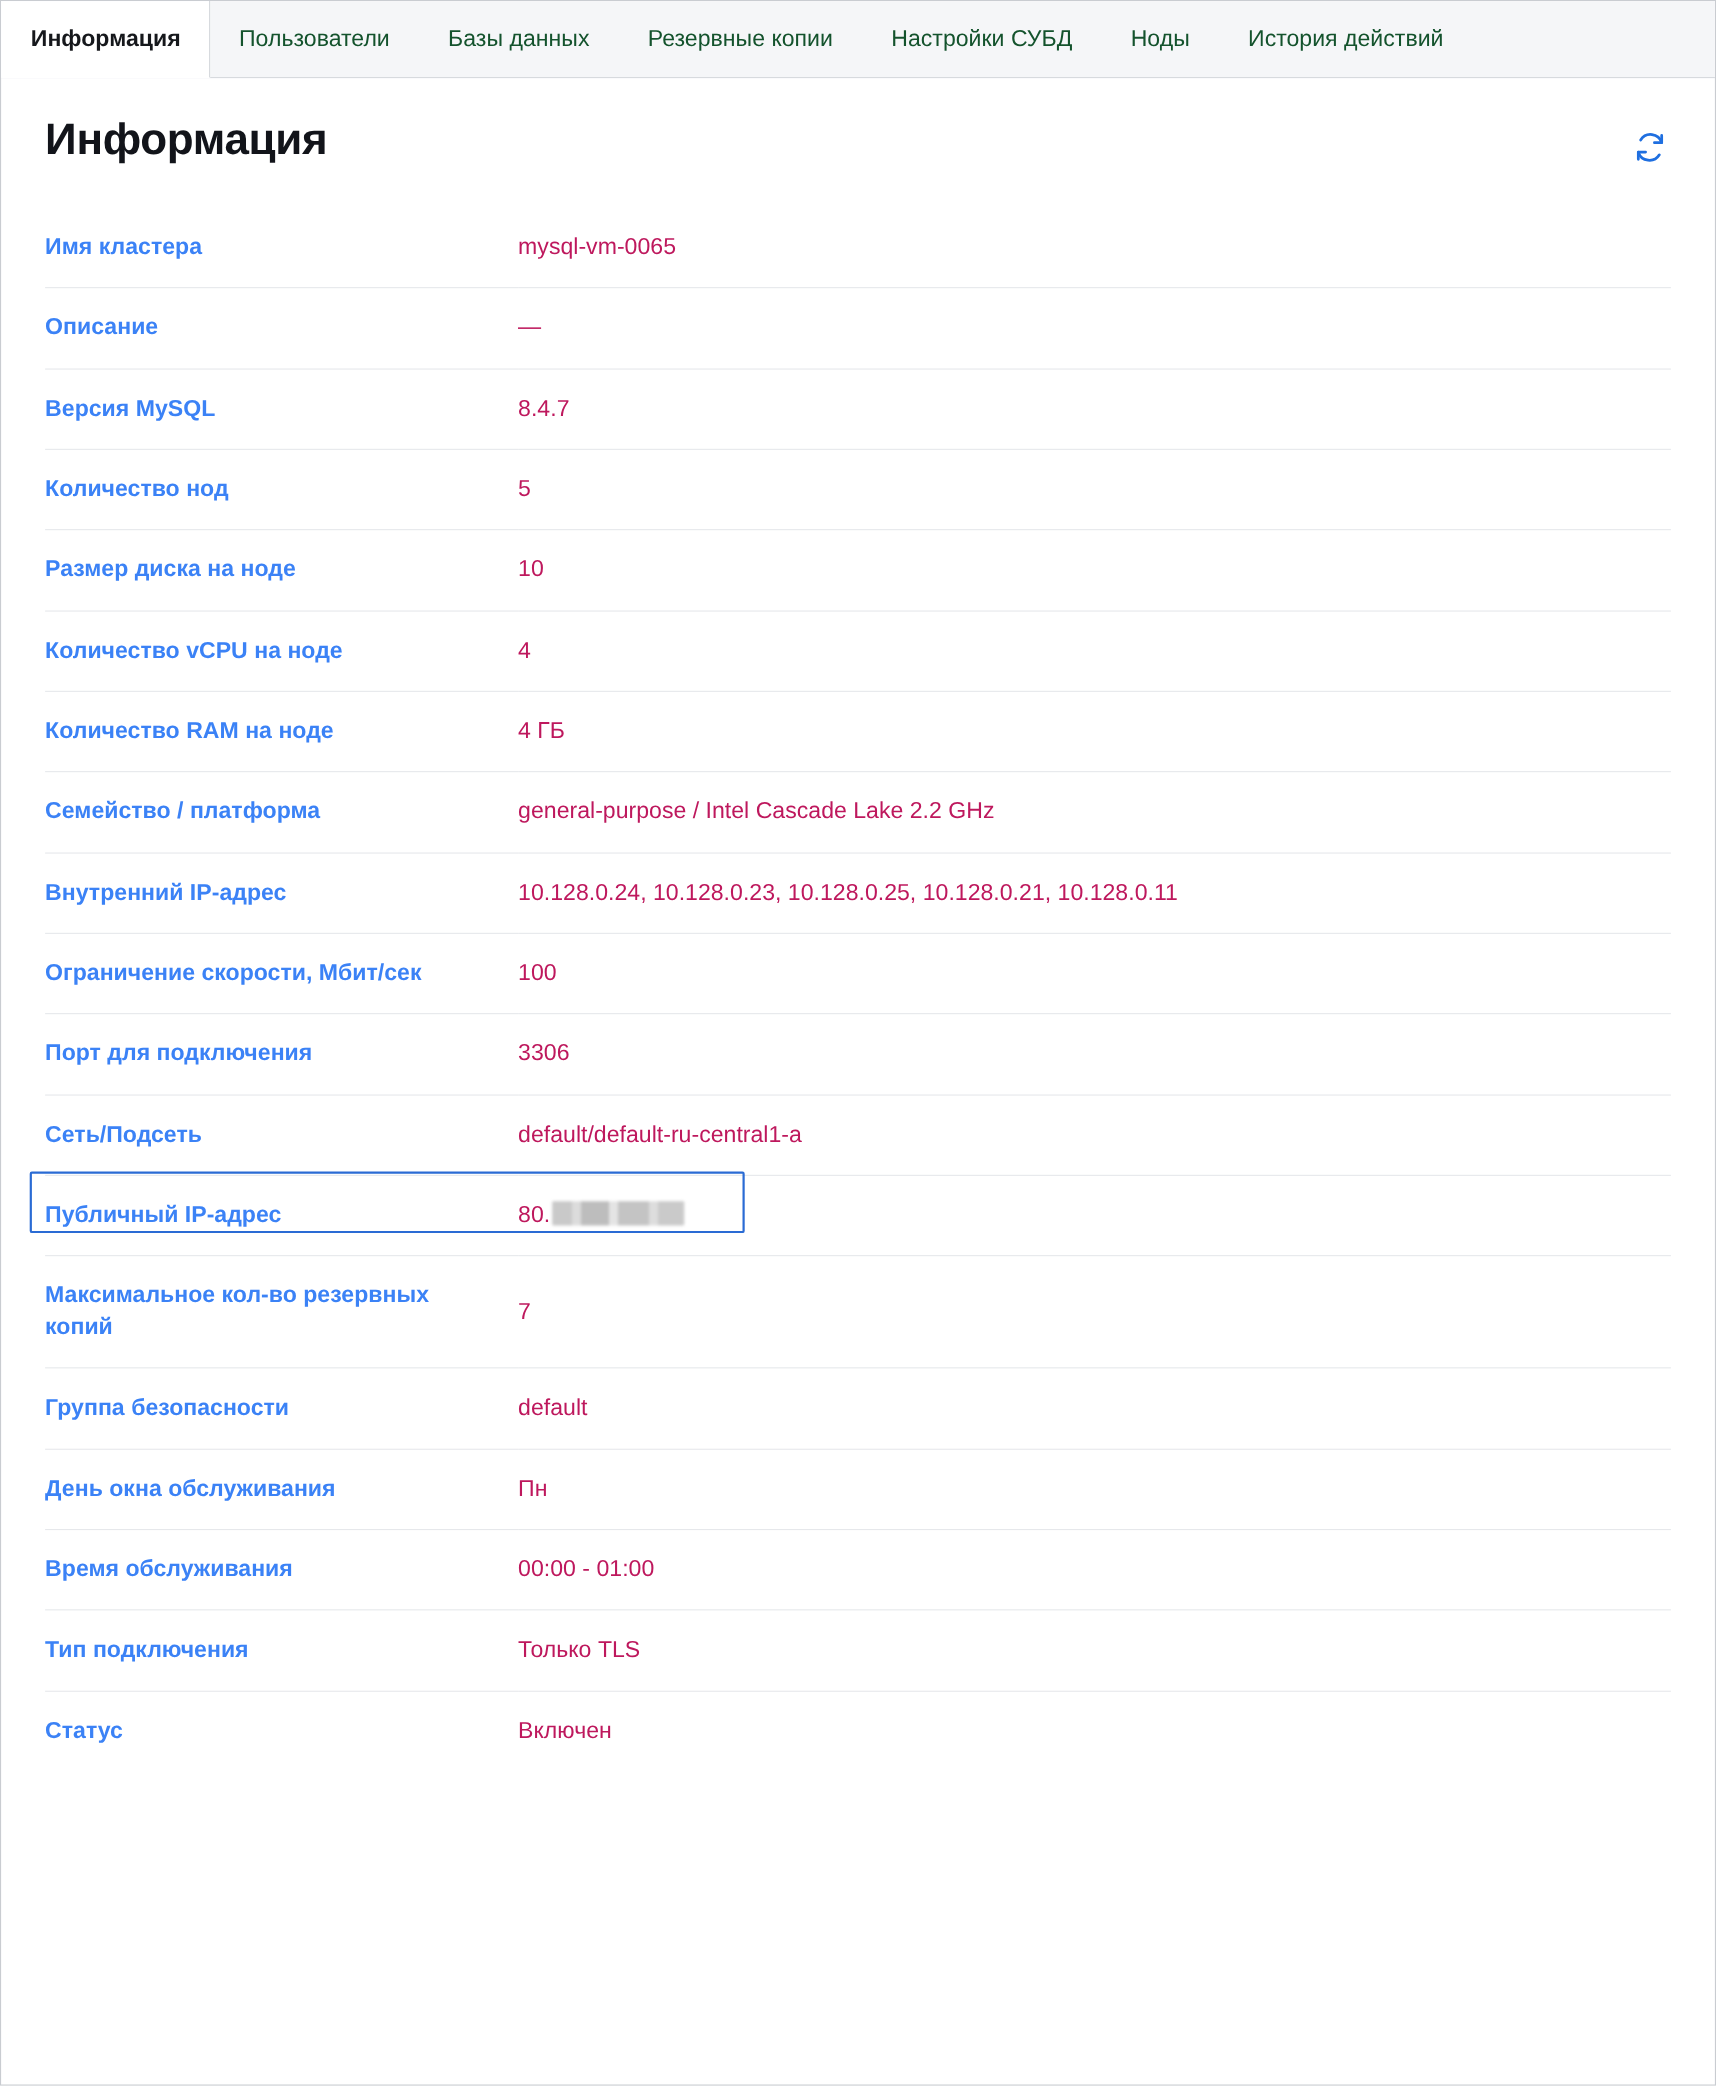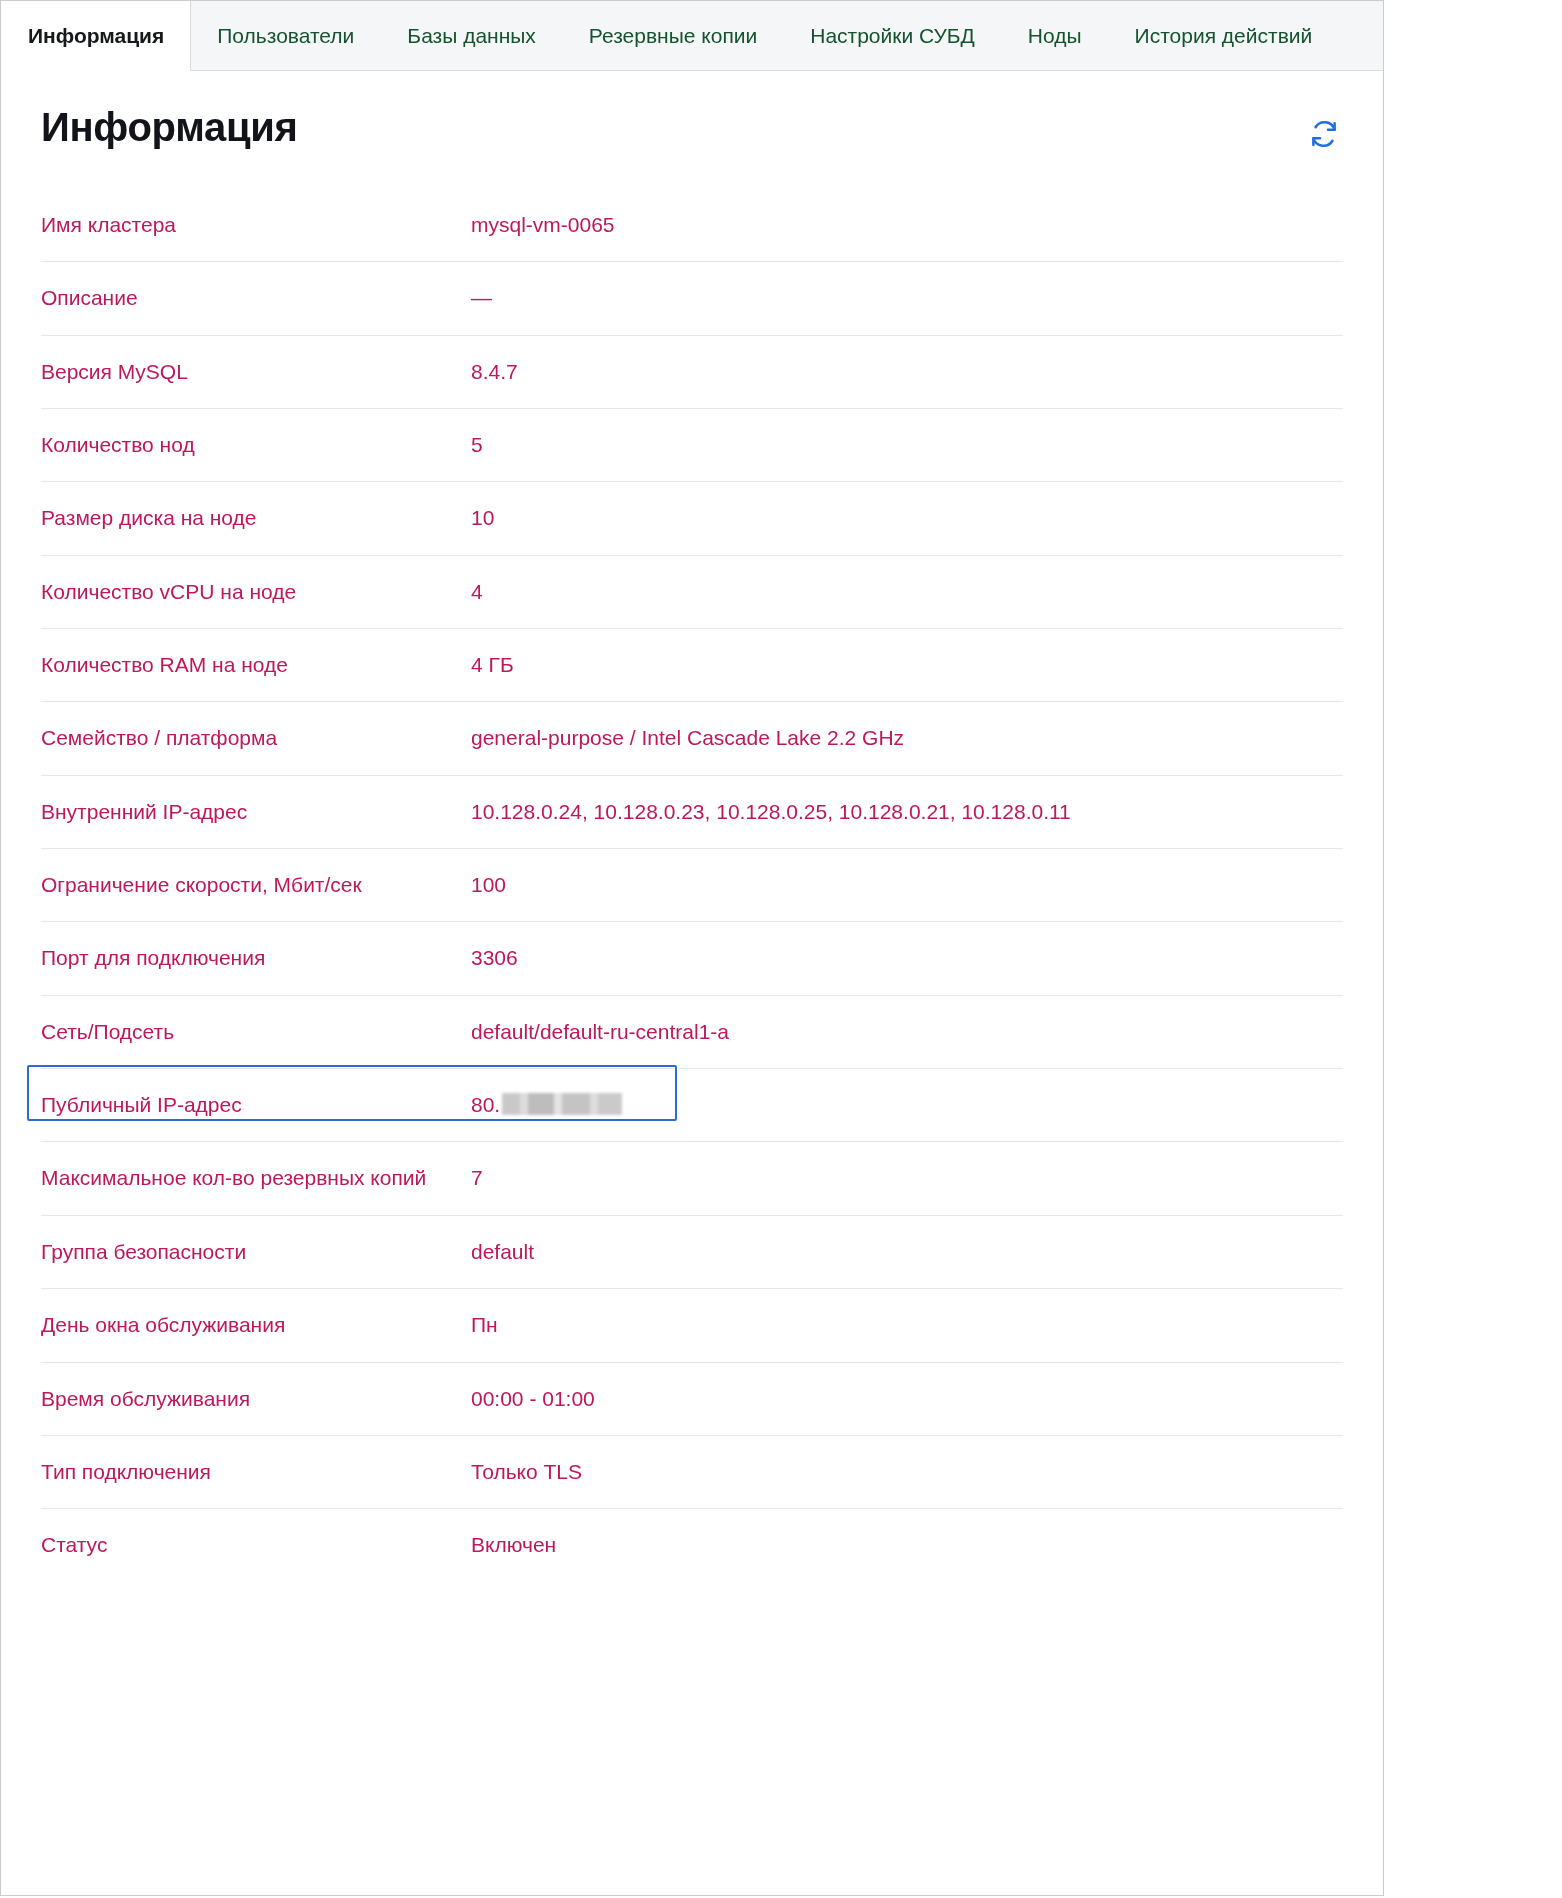--- a/index.html
+++ b/index.html
@@ -8,21 +8,21 @@
     background: #ffffff;
   }
   body {
     width: 1562px;
     min-height: 1898px;
     font-family: "Liberation Sans", sans-serif;
     color: #1a1a1a;
     -webkit-font-smoothing: antialiased;
   }
   .window {
-    width: 1384px;
+    width: 1560px;
     min-height: 1896px;
     border: 1px solid #c9ccd1;
     box-sizing: border-box;
     background: #ffffff;
     display: flex;
     flex-direction: column;
   }
   
   .tabbar {
     display: flex;
@@ -93,22 +93,22 @@
   }
   .info-table tr:last-child { border-bottom: none; }
   .info-table td {
     padding: 22px 0;
     vertical-align: middle;
     font-size: 21px;
     line-height: 1.35;
   }
   .info-table td.key {
     width: 430px;
-    font-weight: 400;
-    color: #be185d;
+    font-weight: 700;
+    color: #3b82f6;
     padding-right: 16px;
     box-sizing: border-box;
   }
   .info-table td.val {
     color: #be185d;
     font-weight: 400;
   }
   
   tr.highlight {
     border-bottom: 1px solid #e6e8eb;

